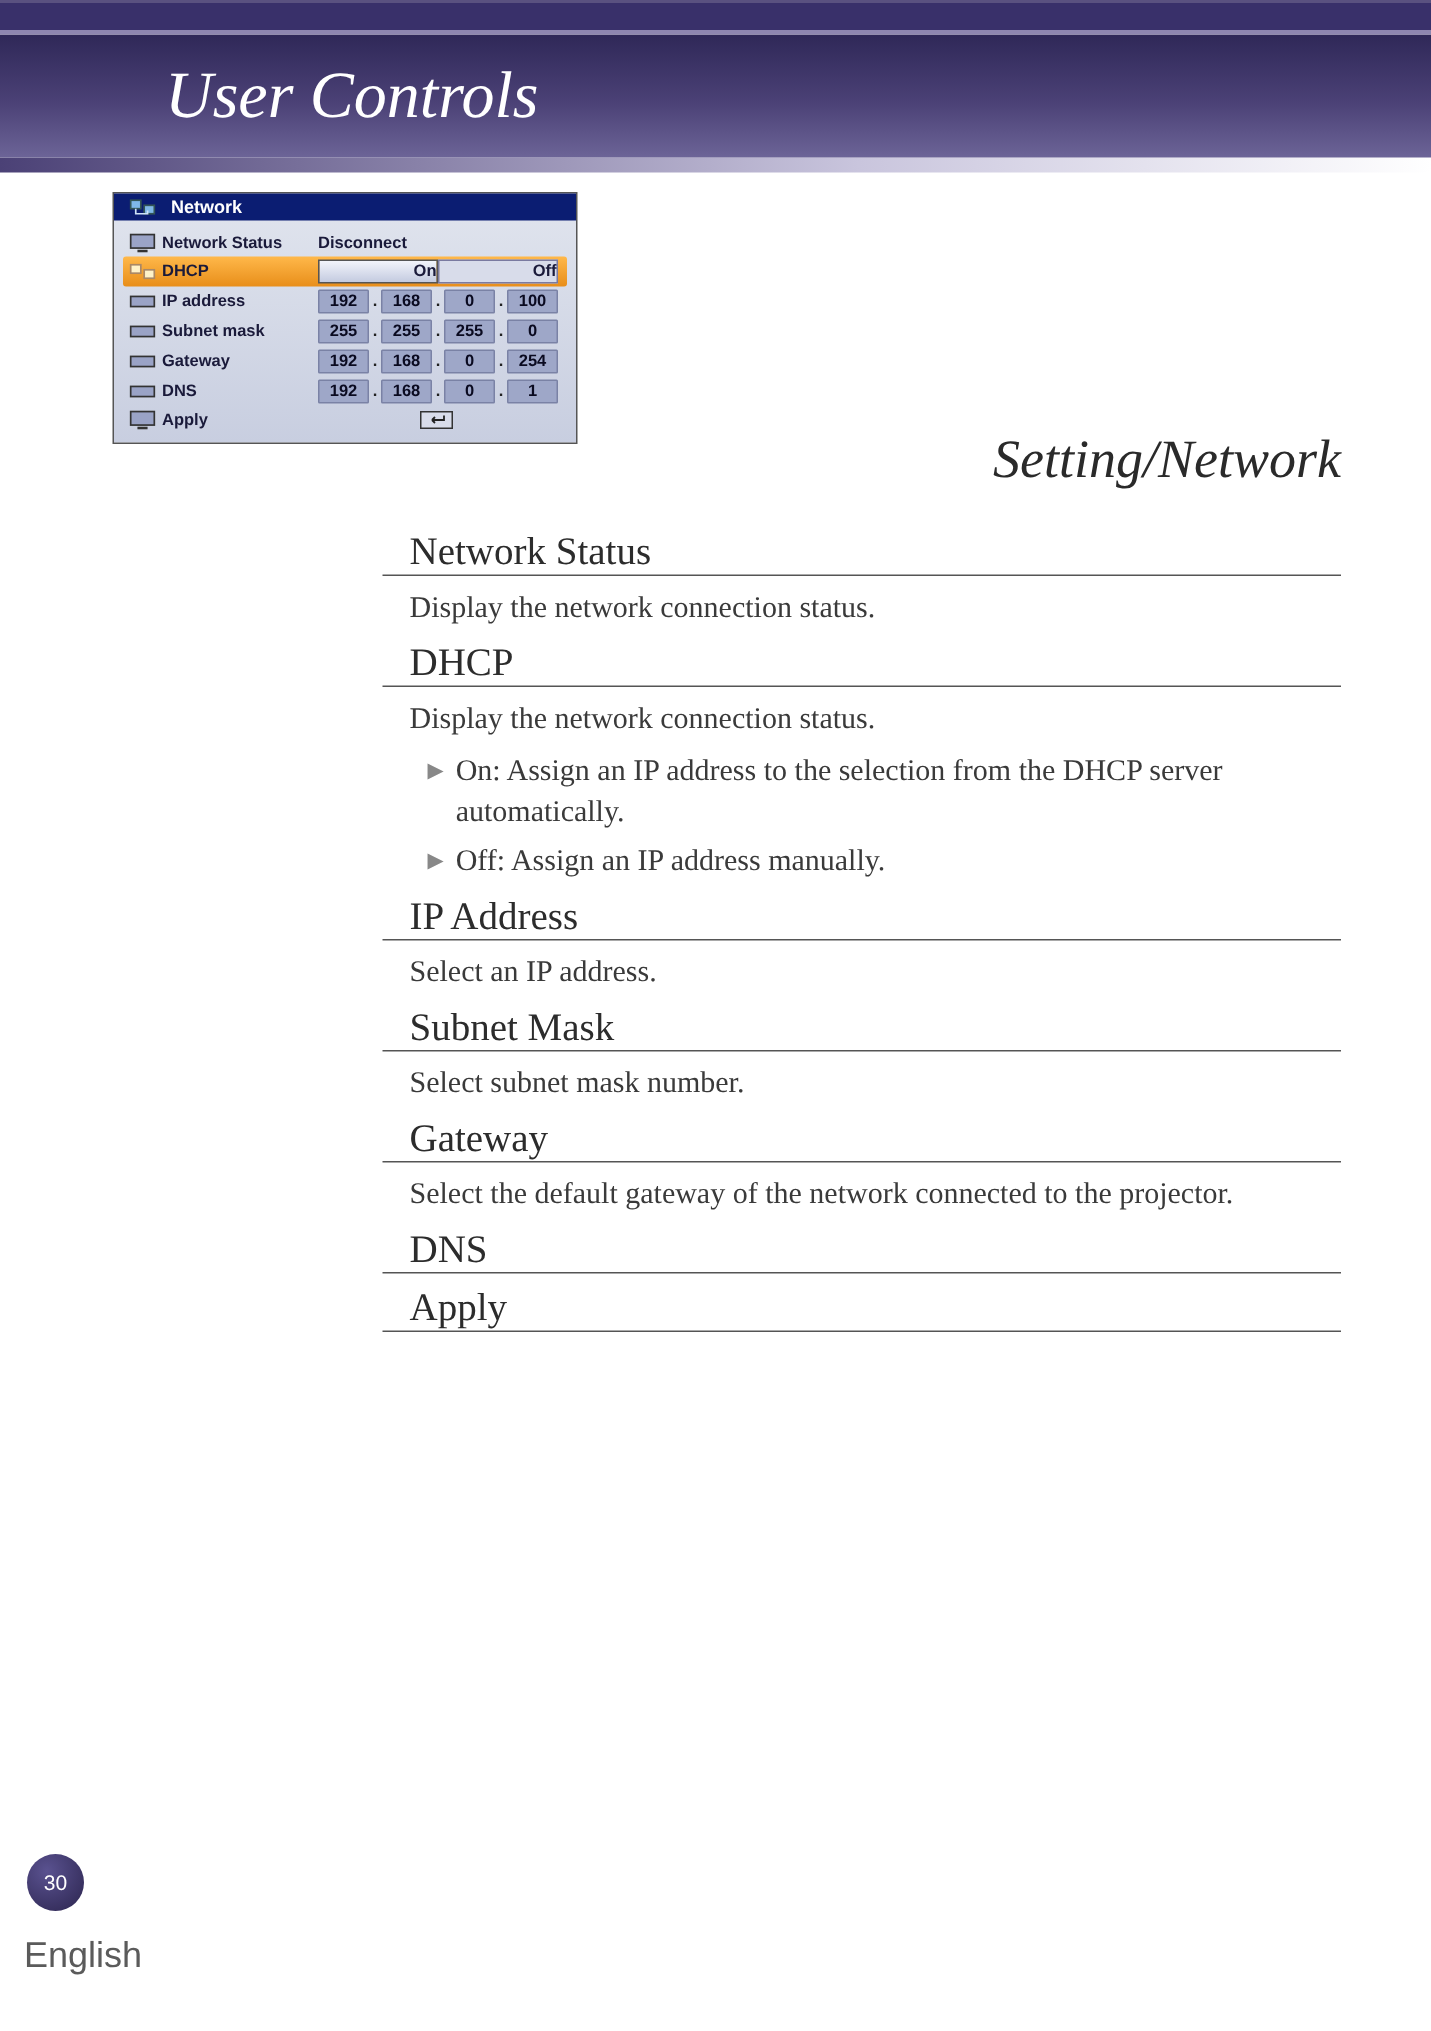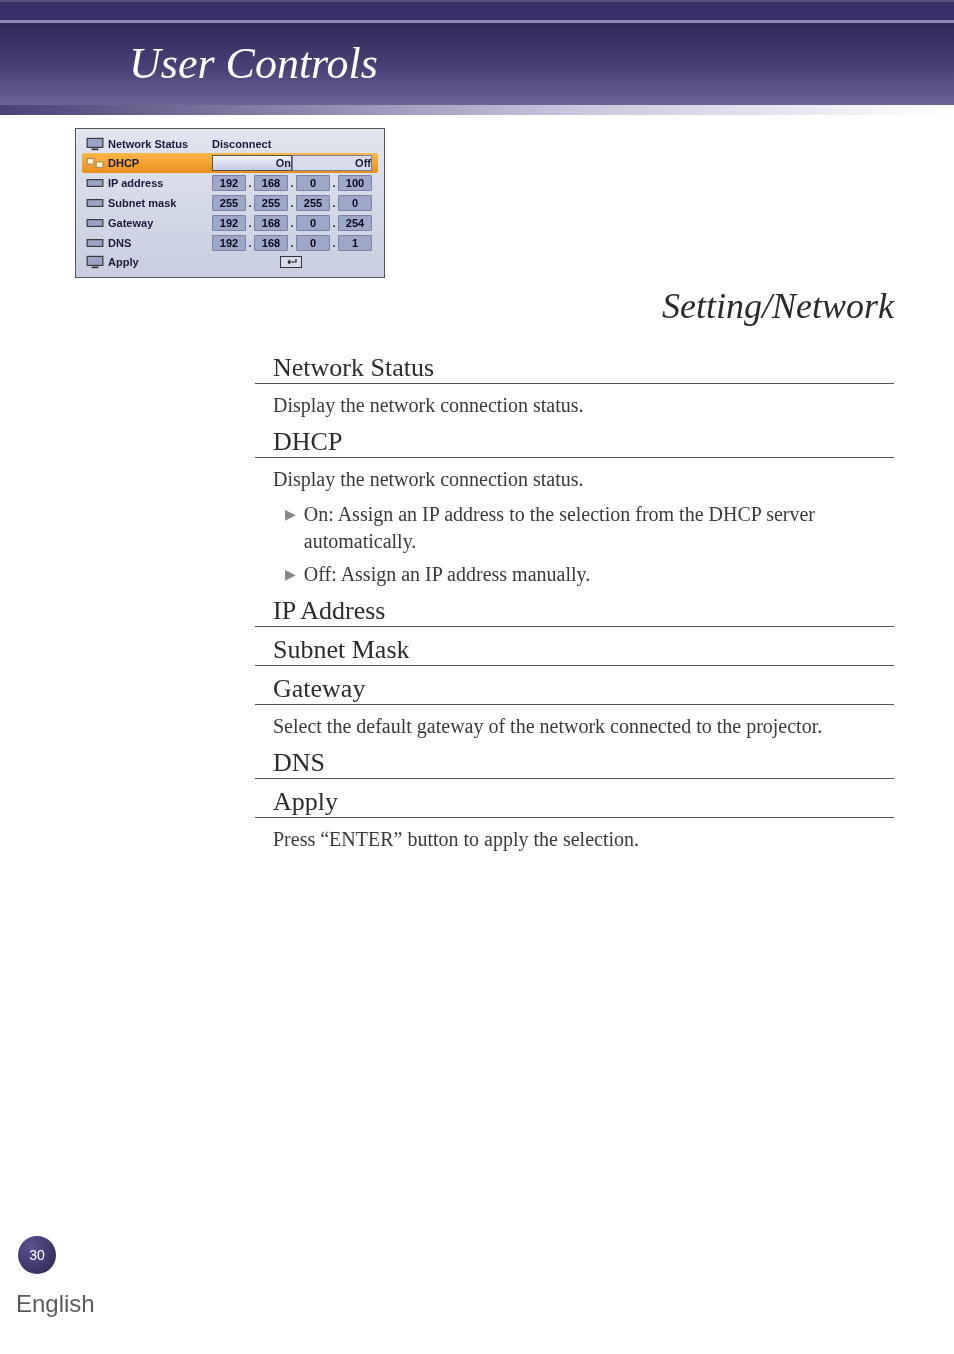--- a/index.html
+++ b/index.html
@@ -14,21 +14,20 @@
   .top-band {
     height: 20px;
     background: #39306a;
     border-top: 2px solid #5a5180;
   }
   .title-band {
     height: 85px;
     background: linear-gradient(180deg, #2f2858 0%, #4b4176 55%, #6c6497 100%);
     border-top: 3px solid #8e86b0;
     position: relative;
-    padding-left: 19px;
   }
   .title-text {
     color: #fff;
     font-style: italic;
     font-size: 44px;
     padding-left: 110px;
     padding-top: 15px;
     font-family: 'Palatino Linotype', Palatino, Georgia, serif;
   }
   .sub-band {
@@ -195,20 +194,28 @@
 </head>
 <body>
 
 <div class="top-band"></div>
 <div class="title-band">
   <div class="title-text">User Controls</div>
 </div>
 <div class="sub-band"></div>
 
 <div class="net-panel">
+  <div class="panel-titlebar">
+    <svg class="row-icon" viewBox="0 0 16 12">
+        <rect x="1" y="2" width="6" height="5" fill="#7fb8e8" stroke="#355"></rect>
+        <rect x="9" y="5" width="6" height="5" fill="#7fb8e8" stroke="#355"></rect>
+        <path d="M4 7 v3 h7 v-2" fill="none" stroke="#cfe3f7"></path>
+      </svg>
+    <span>Network</span>
+  </div>
   <div class="panel-body">
     <div class="panel-row">
       <svg class="row-icon" viewBox="0 0 16 12">
           <rect x="1" y="1" width="14" height="8" fill="#9aa3c6" stroke="#333"></rect>
           <rect x="5" y="10" width="6" height="1.5" fill="#333"></rect>
         </svg>
       <span class="row-label">Network Status</span>
       <span class="row-value">Disconnect</span>
     </div>
     <div class="panel-row sel">
@@ -312,26 +319,27 @@
       <span class="tri">▶</span>
       <span>On: Assign an IP address to the selection from the DHCP server automatically.</span>
     </div>
     <div class="bullet-item">
       <span class="tri">▶</span>
       <span>Off: Assign an IP address manually.</span>
     </div>
   </div>
 
   <div class="sec-title">IP Address</div>
+  <div class="sec-body">Select an IP address.</div>
 
   <div class="sec-title">Subnet Mask</div>
+  <div class="sec-body">Select subnet mask number.</div>
 
   <div class="sec-title">Gateway</div>
   <div class="sec-body">Select the default gateway of the network connected to the projector.</div>
 
   <div class="sec-title">DNS</div>
 
   <div class="sec-title">Apply</div>
-  <div class="sec-body">Press “ENTER” button to apply the selection.</div>
 </div>
 
 <div class="page-circle">30</div>
 <div class="footer-lang">English</div>
 
 </body></html>

